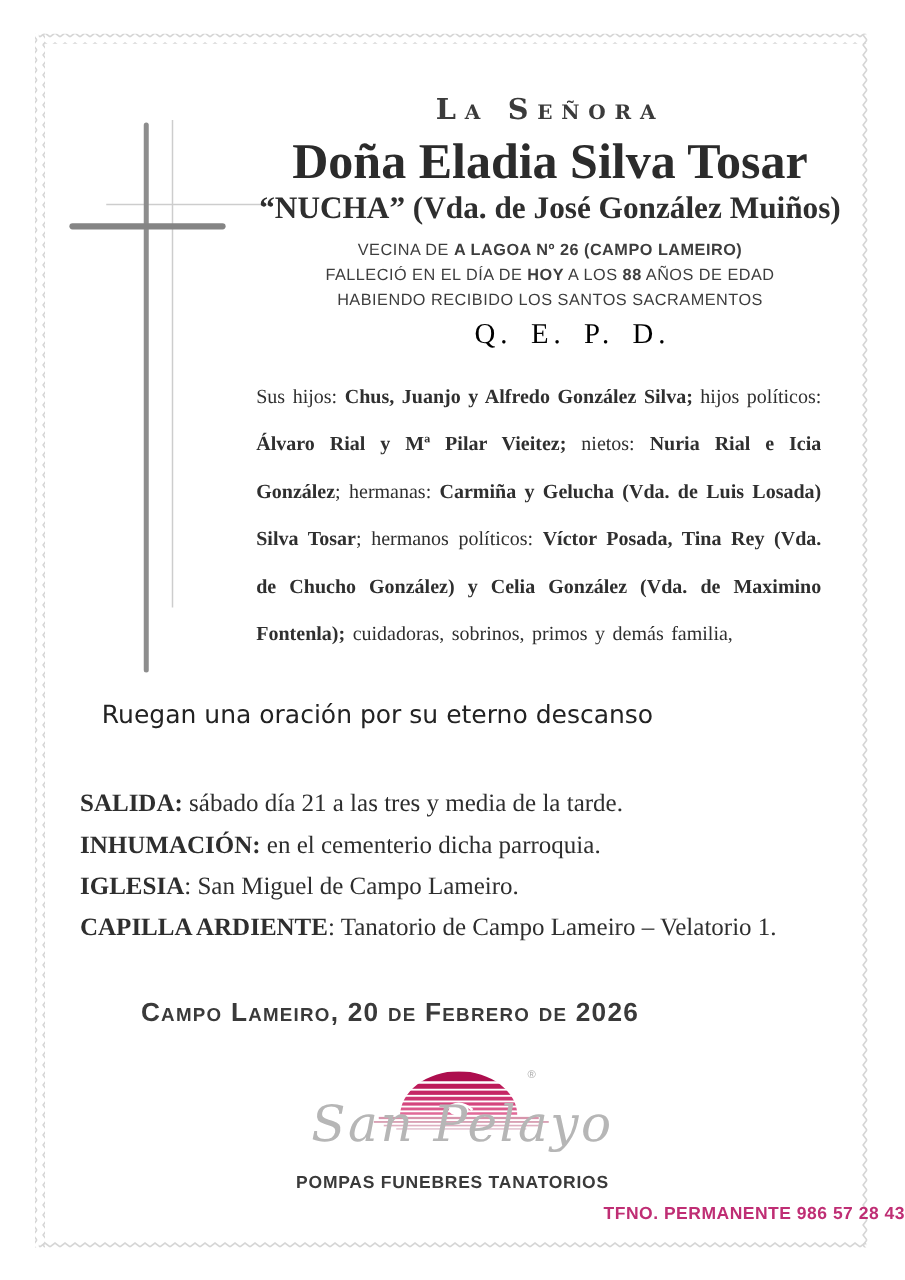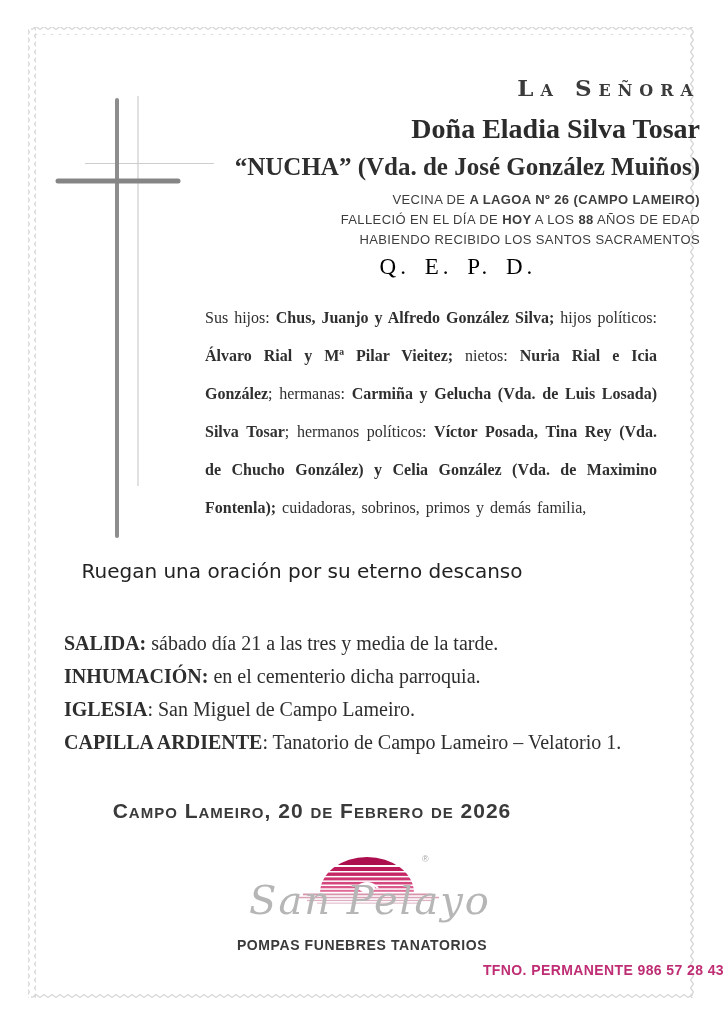--- a/index.html
+++ b/index.html
@@ -2,25 +2,25 @@
 <html><head>
 <meta charset="utf-8">
 <style>
   html,body{margin:0;padding:0;}
   body{background:#ffffff;font-family:"Liberation Serif",serif;}
   .page{position:relative;width:724px;height:1024px;background:#ffffff;overflow:hidden;}
 
   .frame{position:absolute;left:0;top:0;}
   .cross-svg{position:absolute;left:40px;top:88px;}
 
-  .header-block{position:absolute;left:180px;top:74px;width:520px;text-align:right;color:#2e2e2e;}
+  .header-block{position:absolute;left:180px;top:74px;width:520px;text-align:center;color:#2e2e2e;}
   .pre-title{font-family:"DejaVu Serif",serif;font-variant:small-caps;font-weight:600;
              font-size:23px;letter-spacing:7px;color:#3b3b3b;}
   .deceased-name{margin-top:7px;font-family:"Liberation Serif",serif;font-weight:700;
-             font-size:28px;line-height:42px;color:#2b2b2b;}
+             font-size:40px;line-height:42px;color:#2b2b2b;}
   .alias-line{margin-top:3px;font-family:"Liberation Serif",serif;font-weight:700;
              font-size:25px;line-height:28px;color:#2e2e2e;}
   .info-lines{margin-top:9px;font-family:"Liberation Sans",sans-serif;font-size:13px;
              line-height:20px;letter-spacing:0.4px;color:#3d3d3d;}
   .info-lines .b{font-weight:700;}
 
   .qepd{position:absolute;left:200px;top:254px;width:516px;text-align:center;
         font-size:23px;letter-spacing:4px;word-spacing:5px;color:#000000;}
 
   .family{position:absolute;left:205px;top:299px;width:452px;font-size:16px;

